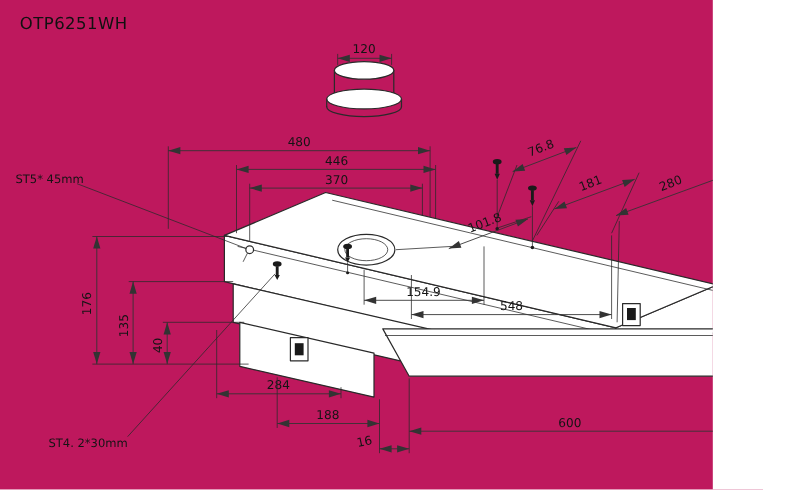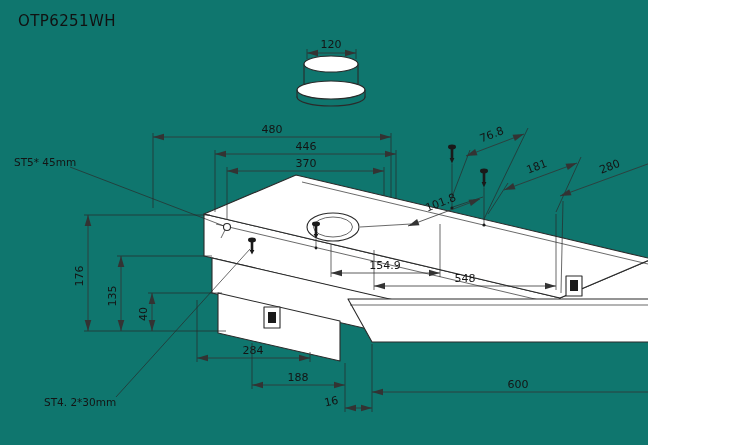--- a/index.html
+++ b/index.html
@@ -1,16 +1,16 @@
 <!DOCTYPE html>
 <html><head>
 <meta charset="utf-8">
 <style>
   html,body{margin:0;padding:0;background:#ffffff;}
-  .stage{position:relative;width:648px;height:445px;background:#0f766e;overflow:hidden;}
+  .stage{position:relative;width:648px;height:445px;background:#be185d;overflow:hidden;}
   svg{position:absolute;left:0;top:0;}
   .e{fill:none;stroke:#2a2a2a;stroke-width:1.1;stroke-linejoin:round;stroke-linecap:round;}
   .f{fill:#ffffff;stroke:#2a2a2a;stroke-width:1.1;stroke-linejoin:round;}
   .t{fill:none;stroke:#2a2a2a;stroke-width:0.7;}
   .d{fill:none;stroke:#333333;stroke-width:0.8;}
   .sf{fill:#1a1a1a;stroke:none;}
   .dt{font-family:"DejaVu Sans",sans-serif;font-size:11px;fill:#141414;text-anchor:middle;}
   .lab{font-family:"DejaVu Sans",sans-serif;font-size:10.5px;fill:#141414;}
   .ttl{font-family:"DejaVu Sans",sans-serif;font-size:15px;fill:#111111;letter-spacing:.4px;}
 </style>

